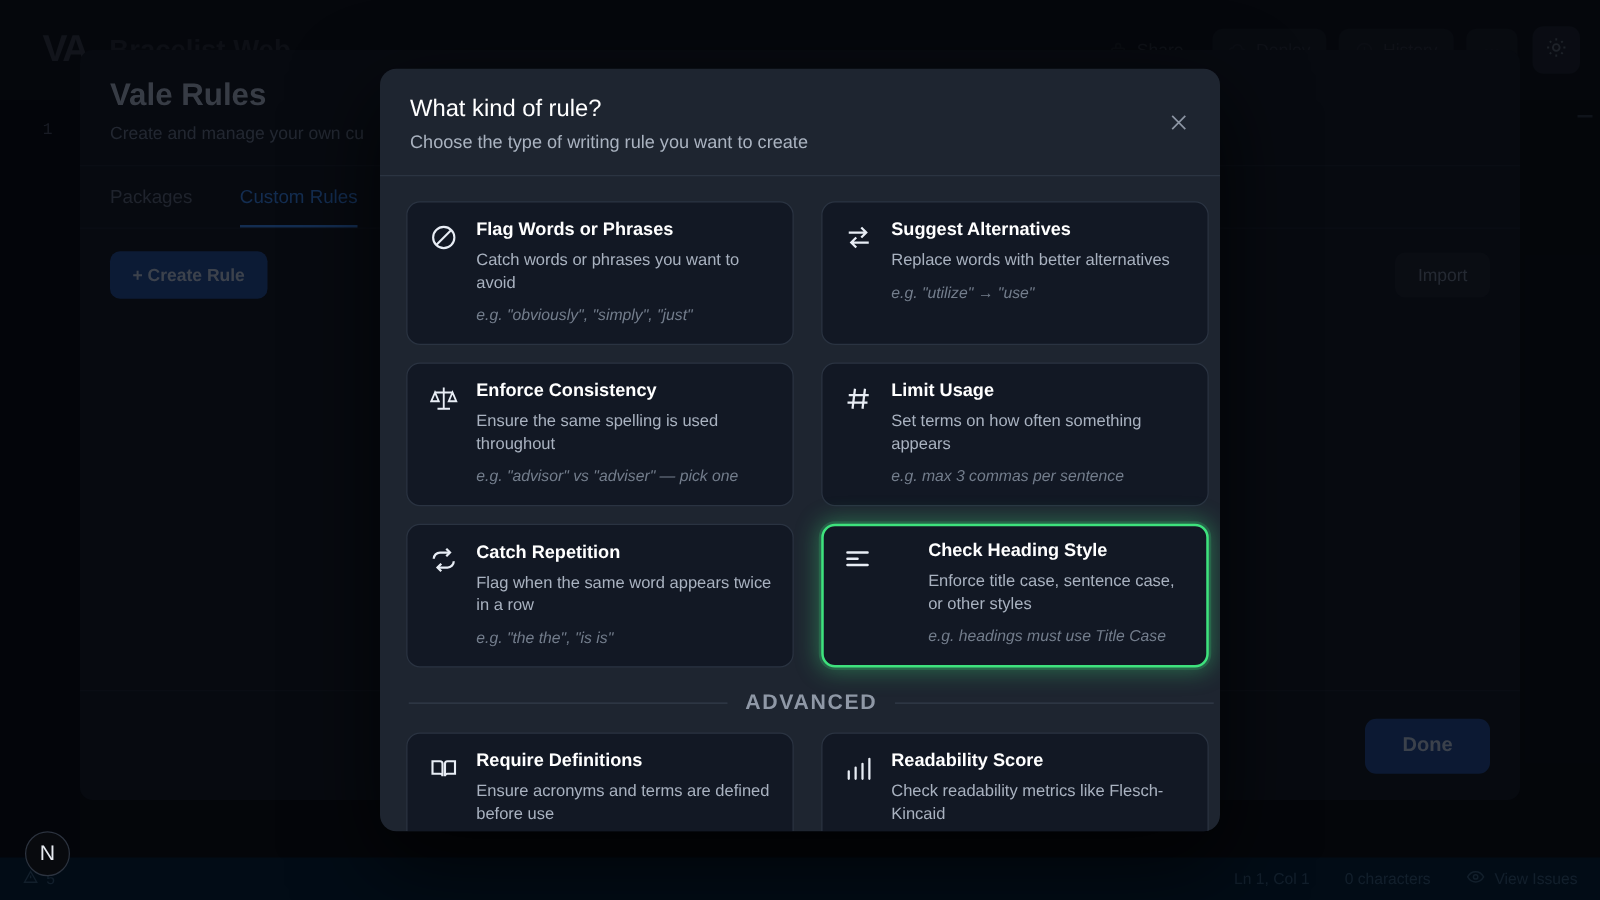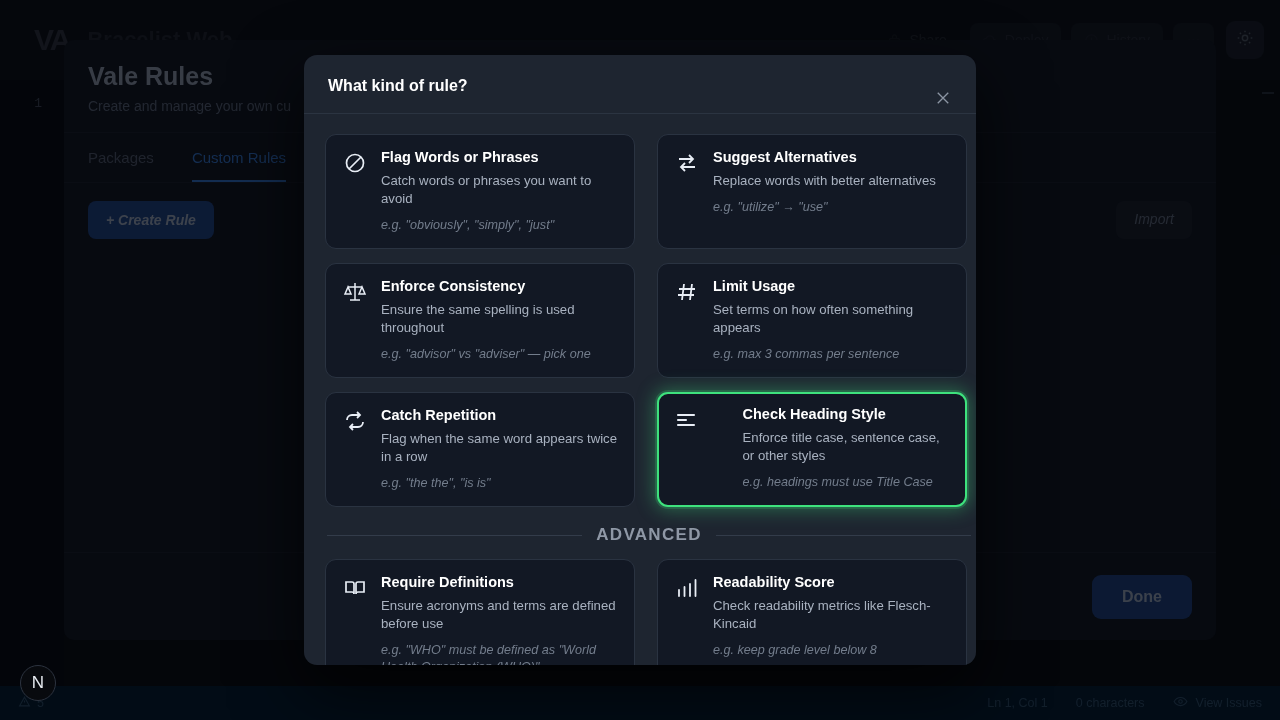--- a/index.html
+++ b/index.html
@@ -71,21 +71,21 @@
   .rules-sub { font-size: 14px; color: #566072; margin-top: 7px; }
   .rules-tabs {
     display: flex; gap: 38px; padding: 0 24px; height: 50px; align-items: stretch;
     border-bottom: 1px solid #161c26;
   }
   .rtab {
     display: flex; align-items: center; font-size: 15px; color: #4d5666;
   }
   .rtab.active { color: #2f6fc4; box-shadow: inset 0 -2px 0 #2f6fc4; }
   .rules-actions {
-    display: flex; padding: 18px 24px; font-style: italic;
+    display: flex; align-items: center; padding: 18px 24px;
   }
   .btn-create {
     background: #1c3f7c; color: #9aa6b8; font-size: 14px; font-weight: bold;
     border-radius: 8px; padding: 11px 18px;
   }
   .btn-import {
     margin-left: auto; background: #161b24; color: #5b6575; font-size: 14px;
     border-radius: 8px; padding: 10px 18px;
   }
   .rules-footer {
@@ -123,21 +123,21 @@
   .modal {
     position: absolute; left: 304px; top: 55px; width: 672px; height: 610px;
     background: #1e2530; border-radius: 13px;
     box-shadow: 0 24px 70px rgba(0,0,0,.72);
     z-index: 30; display: flex; flex-direction: column; overflow: hidden;
   }
   .modal-head {
     padding: 22px 24px 18px 24px; border-bottom: 1px solid #2b3441;
     position: relative; flex: none;
   }
-  .modal-title { font-size: 16px; font-weight: bold; color: #ffffff; }
+  .modal-title { font-size: 19px; font-weight: normal; color: #ffffff; }
   .modal-sub { font-size: 14.5px; color: #aab3c0; margin-top: 7px; }
   .modal-close {
     position: absolute; right: 22px; top: 32px;
     width: 22px; height: 22px; color: #8c95a3;
     display: flex; align-items: center; justify-content: center;
     font-size: 19px; line-height: 1; cursor: pointer;
   }
 
   .modal-body {
     flex: 1; overflow: hidden; padding: 20px 3px 0 21px; position: relative;
@@ -255,20 +255,21 @@
     <div class="rules-footer">
       <div class="btn-done">Done</div>
     </div>
   </div>
 
   <div class="overlay"></div>
 
   <div class="modal">
     <div class="modal-head">
       <div class="modal-title">What kind of rule?</div>
+      <div class="modal-sub">Choose the type of writing rule you want to create</div>
       <div class="modal-close">
         <svg viewBox="0 0 24 24" width="18" height="18" fill="none" stroke="currentColor" stroke-width="1.8">
             <path d="M5 5l14 14M19 5L5 19"></path>
           </svg>
       </div>
     </div>
 
     <div class="modal-body">
 
       <div class="grid">

